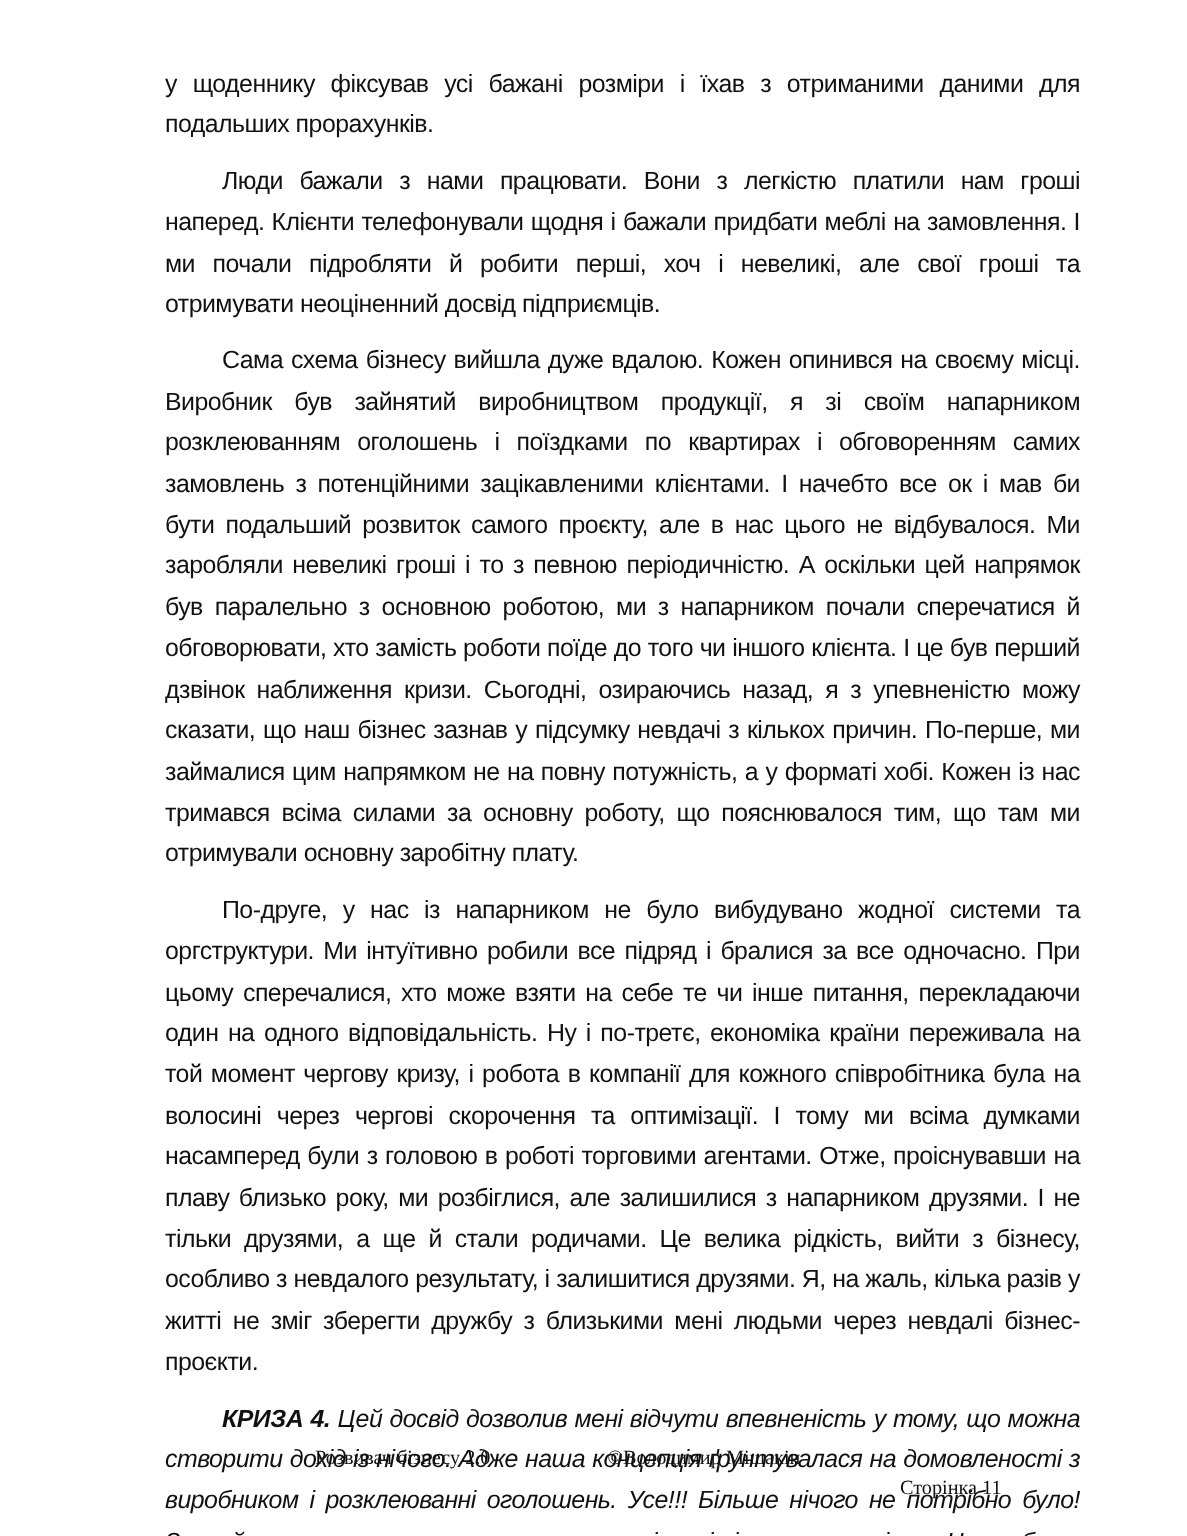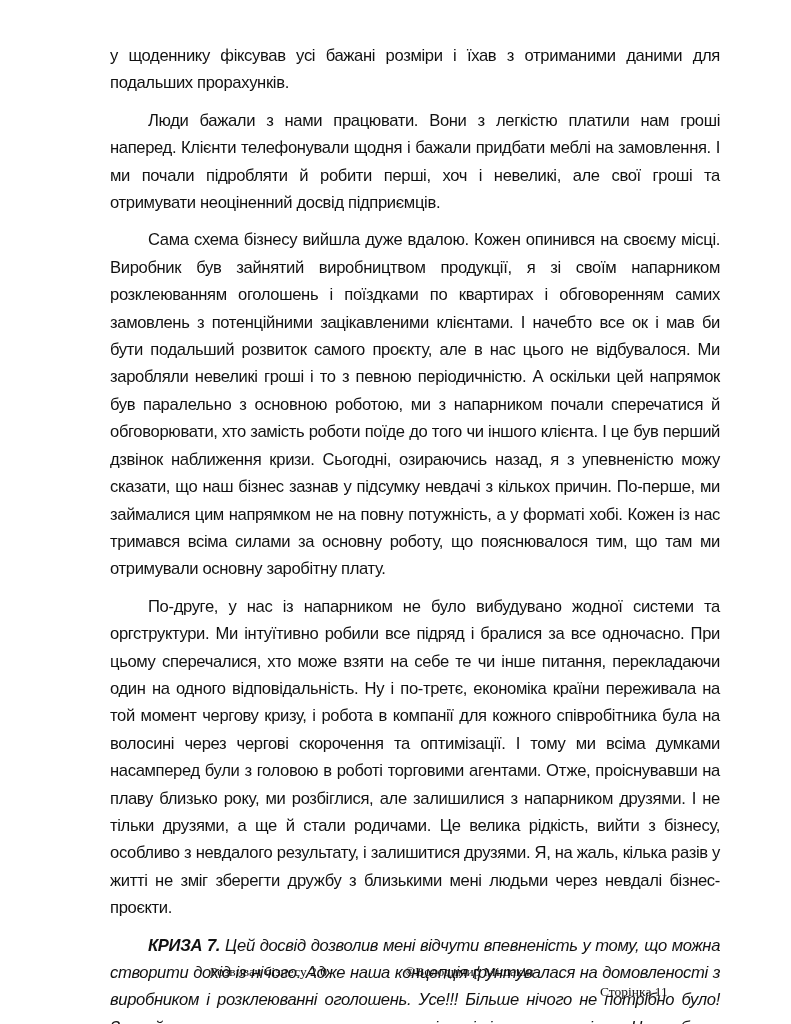--- a/index.html
+++ b/index.html
@@ -24,20 +24,20 @@
     .f-right { left: 588px; margin-top: 20px; }
   </style>
 </head>
 <body>
 
 <div class="page">
   <p class="para">у щоденнику фіксував усі бажані розміри і їхав з отриманими даними для подальших прорахунків.</p>
   <p class="para indent">Люди бажали з нами працювати. Вони з легкістю платили нам гроші наперед. Клієнти телефонували щодня і бажали придбати меблі на замовлення. І ми почали підробляти й робити перші, хоч і невеликі, але свої гроші та отримувати неоціненний досвід підприємців.</p>
   <p class="para indent">Сама схема бізнесу вийшла дуже вдалою. Кожен опинився на своєму місці. Виробник був зайнятий виробництвом продукції, я зі своїм напарником розклеюванням оголошень і поїздками по квартирах і обговоренням самих замовлень з потенційними зацікавленими клієнтами. І начебто все ок і мав би бути подальший розвиток самого проєкту, але в нас цього не відбувалося. Ми заробляли невеликі гроші і то з певною періодичністю. А оскільки цей напрямок був паралельно з основною роботою, ми з напарником почали сперечатися й обговорювати, хто замість роботи поїде до того чи іншого клієнта. І це був перший дзвінок наближення кризи. Сьогодні, озираючись назад, я з упевненістю можу сказати, що наш бізнес зазнав у підсумку невдачі з кількох причин. По-перше, ми займалися цим напрямком не на повну потужність, а у форматі хобі. Кожен із нас тримався всіма силами за основну роботу, що пояснювалося тим, що там ми отримували основну заробітну плату.</p>
   <p class="para indent">По-друге, у нас із напарником не було вибудувано жодної системи та оргструктури. Ми інтуїтивно робили все підряд і бралися за все одночасно. При цьому сперечалися, хто може взяти на себе те чи інше питання, перекладаючи один на одного відповідальність. Ну і по-третє, економіка країни переживала на той момент чергову кризу, і робота в компанії для кожного співробітника була на волосині через чергові скорочення та оптимізації. І тому ми всіма думками насамперед були з головою в роботі торговими агентами. Отже, проіснувавши на плаву близько року, ми розбіглися, але залишилися з напарником друзями. І не тільки друзями, а ще й стали родичами. Це велика рідкість, вийти з бізнесу, особливо з невдалого результату, і залишитися друзями. Я, на жаль, кілька разів у житті не зміг зберегти дружбу з близькими мені людьми через невдалі бізнес-проєкти.</p>
-  <p class="para indent italic"><span class="bold">КРИЗА 7.</span><span> Цей досвід дозволив мені відчути впевненість у тому, що можна створити дохід із нічого. Адже наша концепція ґрунтувалася на домовленості з виробником і розклеюванні оголошень. Усе!!! Більше нічого не потрібно було! Звичайне рукостискання, наша працьовитість і цілеспрямованість. Цього було</span></p>
+  <p class="para indent italic"><span class="bold">КРИЗА 4.</span><span> Цей досвід дозволив мені відчути впевненість у тому, що можна створити дохід із нічого. Адже наша концепція ґрунтувалася на домовленості з виробником і розклеюванні оголошень. Усе!!! Більше нічого не потрібно було! Звичайне рукостискання, наша працьовитість і цілеспрямованість. Цього було</span></p>
 </div>
 
 <div class="footer">
   <span class="f-left">Розвивач бізнесу 2.0</span>
   <span class="f-mid">©Володимир Мішакін</span>
   <span class="f-right">Сторінка 11</span>
 </div>
 
 </body></html>

